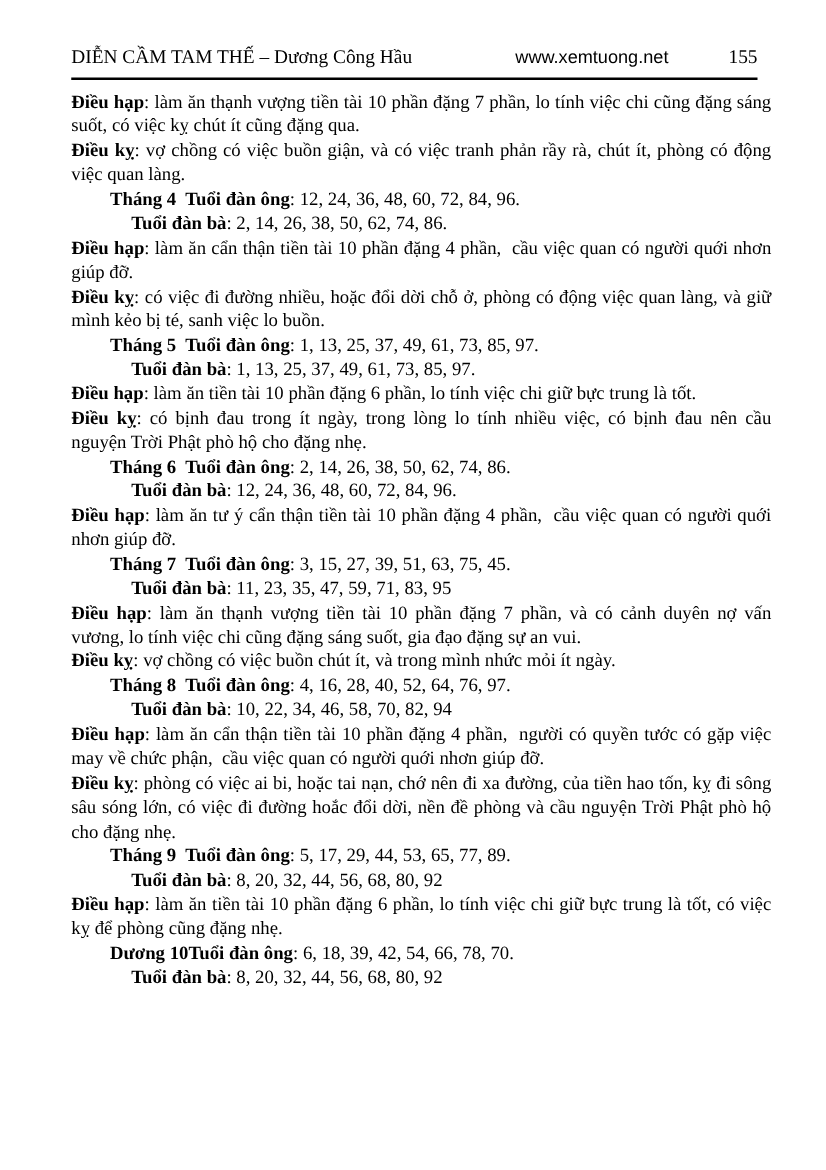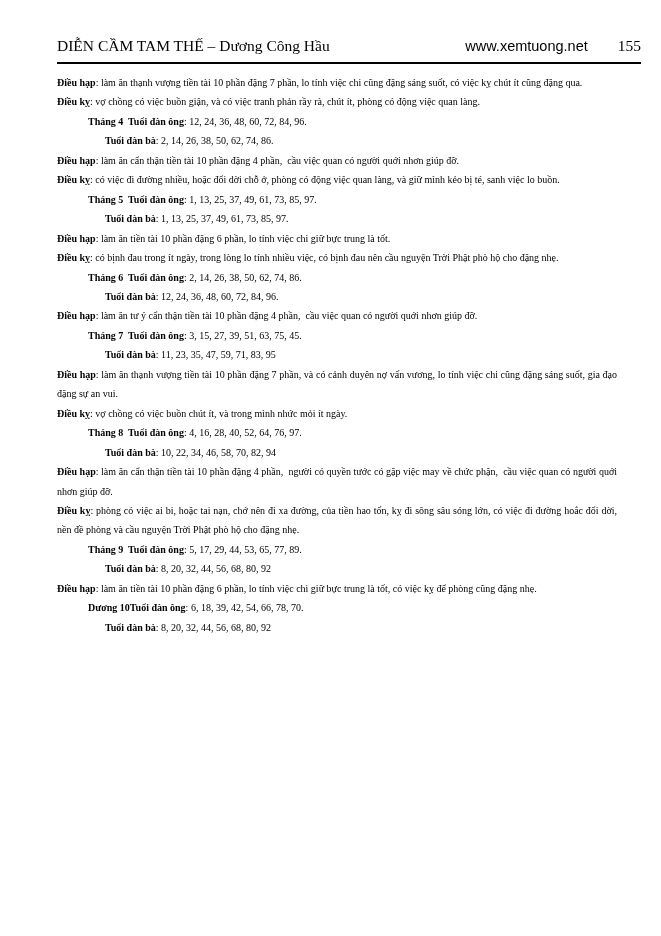--- a/index.html
+++ b/index.html
@@ -2,42 +2,42 @@
 <html><head>
 <meta charset="utf-8">
 <style>
   html, body { margin: 0; padding: 0; background: #ffffff; }
   .page {
     position: relative;
     width: 661px;
     height: 936px;
     background: #ffffff;
     box-sizing: border-box;
-    padding: 36px 20px 0 57px;
+    padding: 36px 55px 0 57px;
     font-family: "Liberation Serif", "DejaVu Serif", serif;
     color: #000000;
     overflow: hidden;
   }
   .hdr {
     display: flex;
     align-items: baseline;
     font-size: 15.5px;
     line-height: 20px;
   }
   .hdr .title { flex: 0 0 auto; }
   .hdr .website { margin-left: auto; font-family: "Liberation Sans", sans-serif; font-size: 14.5px; }
-  .hdr .pagenum { margin-left: 30px; }
+  .hdr .pagenum { margin-left: 48px; }
   .rule {
     border: none;
     border-top: 2px solid #000000;
     margin: 6px 0 0 0;
   }
   main.body {
     margin-top: 9px;
-    font-size: 10px;
+    font-size: 15px;
     line-height: 19.45px;
     width: 560px;
   }
   p.para { margin: 0; }
   p.dieu { text-align: justify; }
   p.thang { padding-left: 31px; }
   p.tuoi  { padding-left: 48px; }
   .plabel { font-weight: bold; }
 </style>
 </head>

